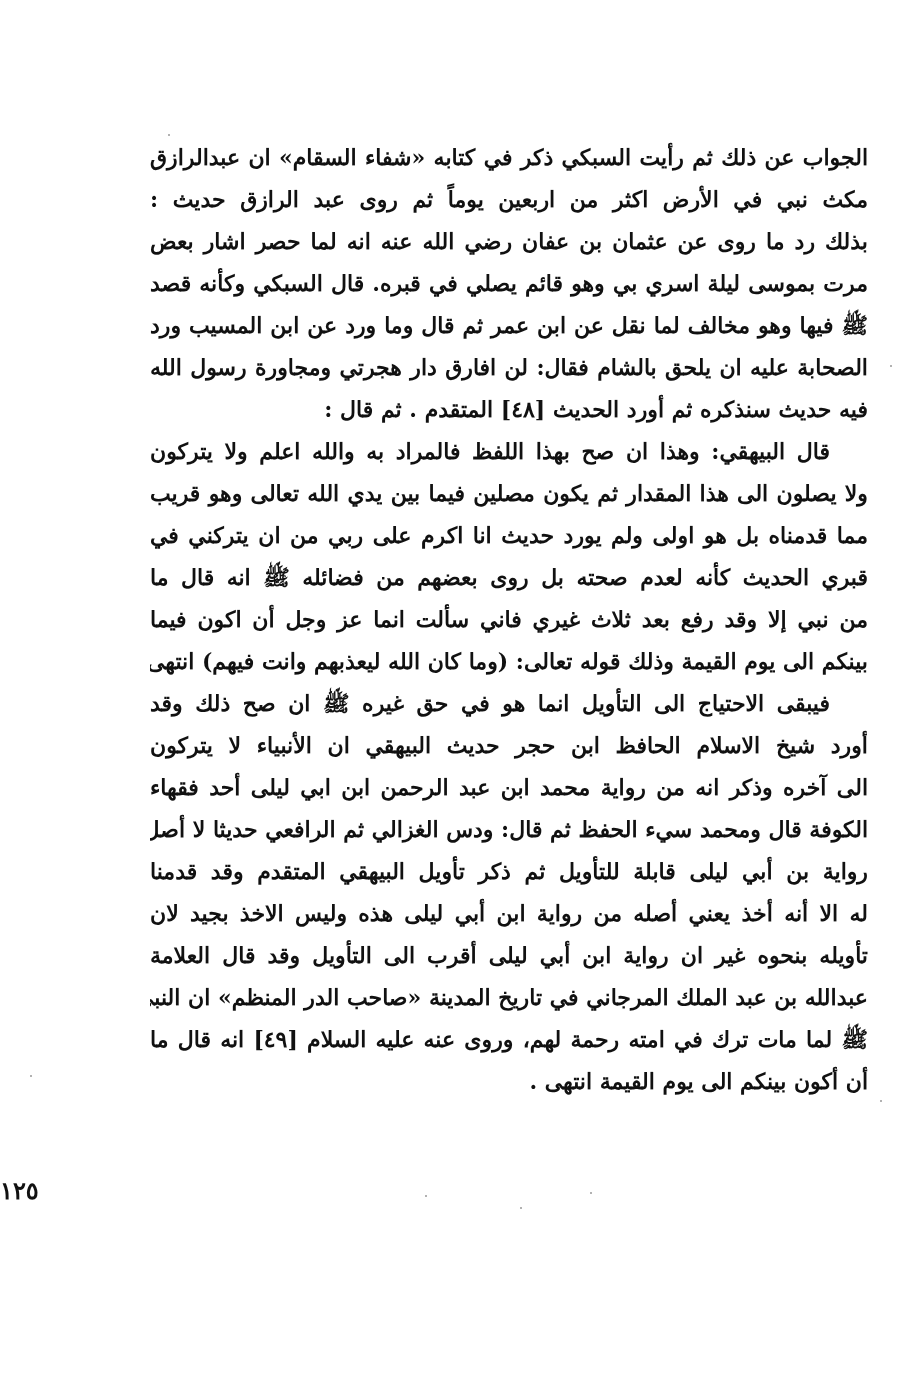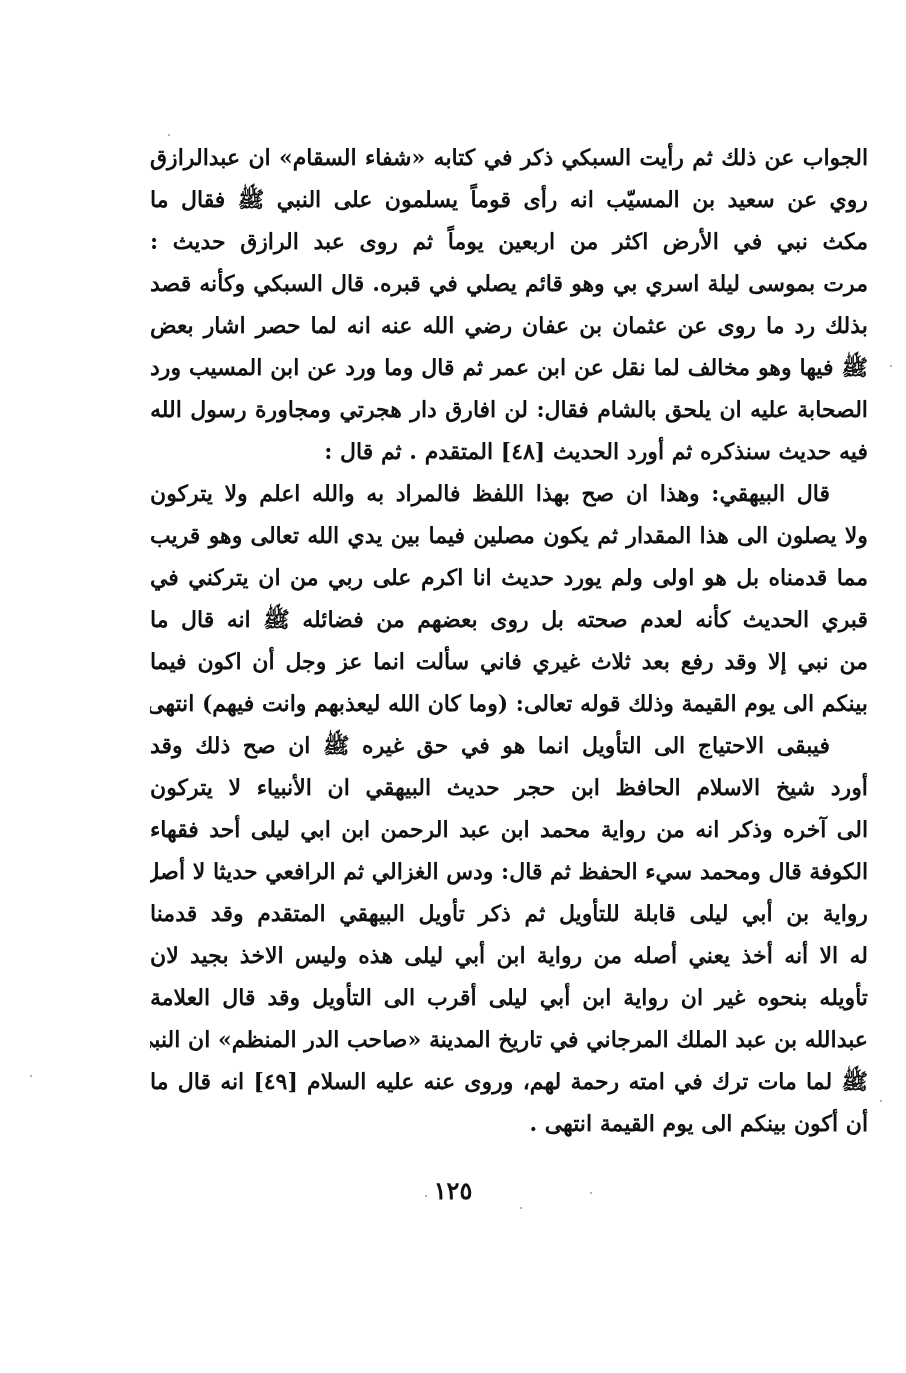--- a/index.html
+++ b/index.html
@@ -13,37 +13,36 @@
     direction:rtl; text-align:justify;
   }
   .line {
     height:42px; line-height:42px; font-size:22px; font-weight:bold;
     white-space:nowrap; overflow:hidden; text-align:justify; text-align-last:justify;
     letter-spacing:0px;
   }
   .line.last { text-align-last:right; }
   .line.indent { padding-right:38px; }
   .pagenum {
-    position:absolute; left:0; width:906px; top:1176px; text-align:center;
+    position:absolute; left:0; width:906px; top:1176px; text-align:left;
     font-size:24px; font-weight:bold; direction:rtl;
   }
   .speck { position:absolute; width:2px; height:2px; background:#999; border-radius:1px; }
 </style>
 </head>
 <body>
 
 <div class="page">
 
   <div class="textblock">
 
     <div class="line">الجواب عن ذلك ثم رأيت السبكي ذكر في كتابه «شفاء السقام» ان عبدالرازق</div>
-    <div class="line">روي عن سعيد بن المسيّب انه رأى قوماً يسلمون على النبي ﷺ فقال ما</div>
     <div class="line">مكث نبي في الأرض اكثر من اربعين يوماً ثم روى عبد الرازق حديث :</div>
+    <div class="line">بذلك رد ما روى عن عثمان بن عفان رضي الله عنه انه لما حصر اشار بعض</div>
     <div class="line">مرت بموسى ليلة اسري بي وهو قائم يصلي في قبره. قال السبكي وكأنه قصد</div>
-    <div class="line">بذلك رد ما روى عن عثمان بن عفان رضي الله عنه انه لما حصر اشار بعض</div>
     <div class="line">ﷺ فيها وهو مخالف لما نقل عن ابن عمر ثم قال وما ورد عن ابن المسيب ورد</div>
     <div class="line">الصحابة عليه ان يلحق بالشام فقال: لن افارق دار هجرتي ومجاورة رسول الله</div>
     <div class="line last">فيه حديث سنذكره ثم أورد الحديث [٤٨] المتقدم . ثم قال :</div>
 
     <div class="line indent">قال البيهقي: وهذا ان صح بهذا اللفظ فالمراد به والله اعلم ولا يتركون</div>
     <div class="line">ولا يصلون الى هذا المقدار ثم يكون مصلين فيما بين يدي الله تعالى وهو قريب</div>
     <div class="line">مما قدمناه بل هو اولى ولم يورد حديث انا اكرم على ربي من ان يتركني في</div>
     <div class="line">قبري الحديث كأنه لعدم صحته بل روى بعضهم من فضائله ﷺ انه قال ما</div>
     <div class="line">من نبي إلا وقد رفع بعد ثلاث غيري فاني سألت انما عز وجل أن اكون فيما</div>
     <div class="line">بينكم الى يوم القيمة وذلك قوله تعالى: (وما كان الله ليعذبهم وانت فيهم) انتهى.</div>

